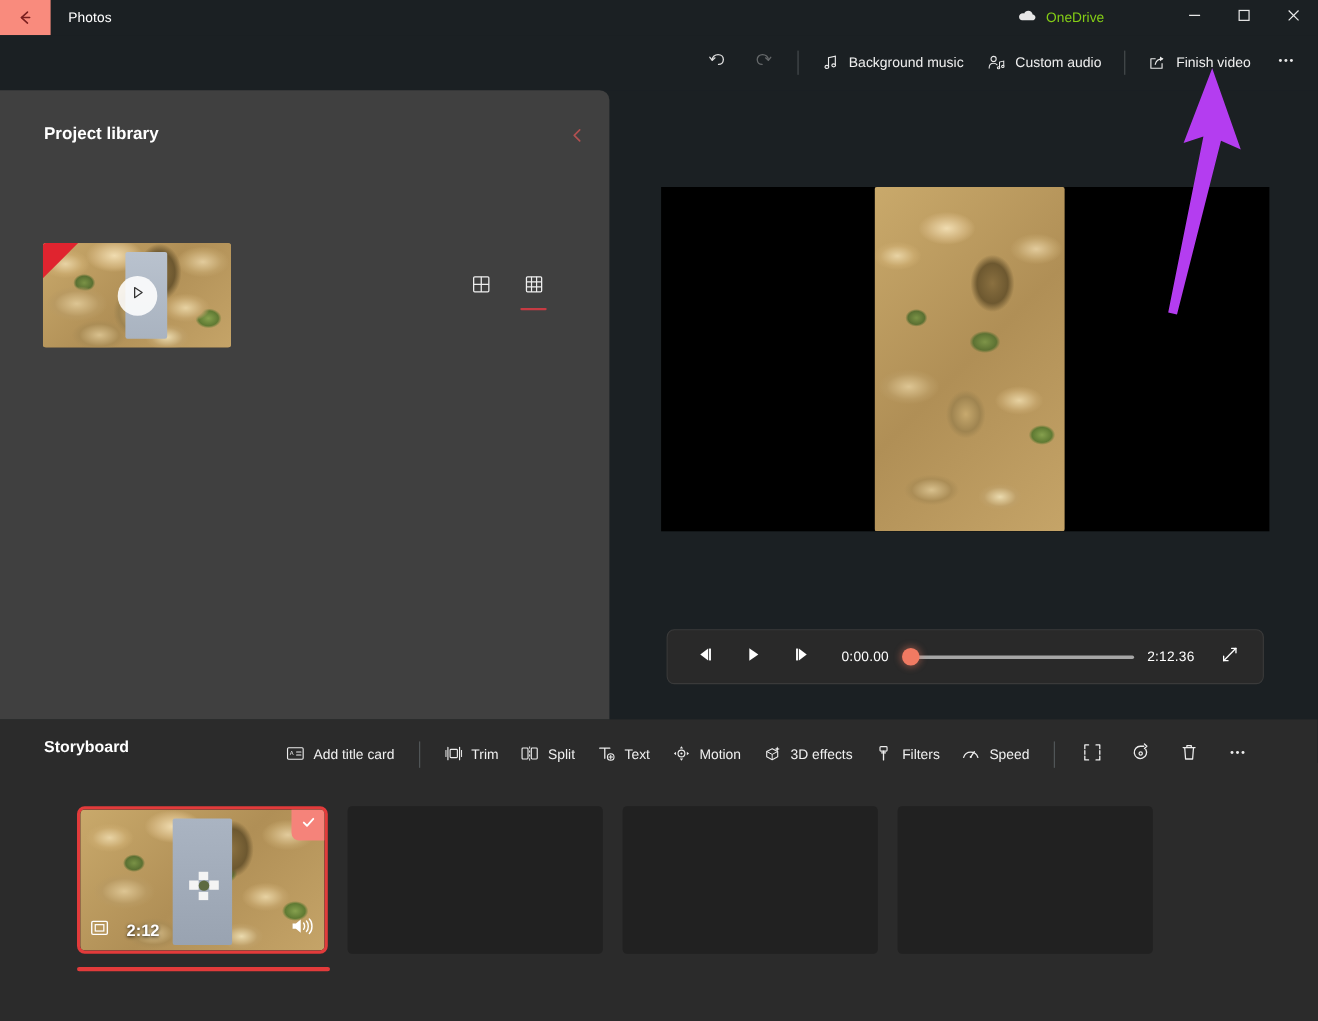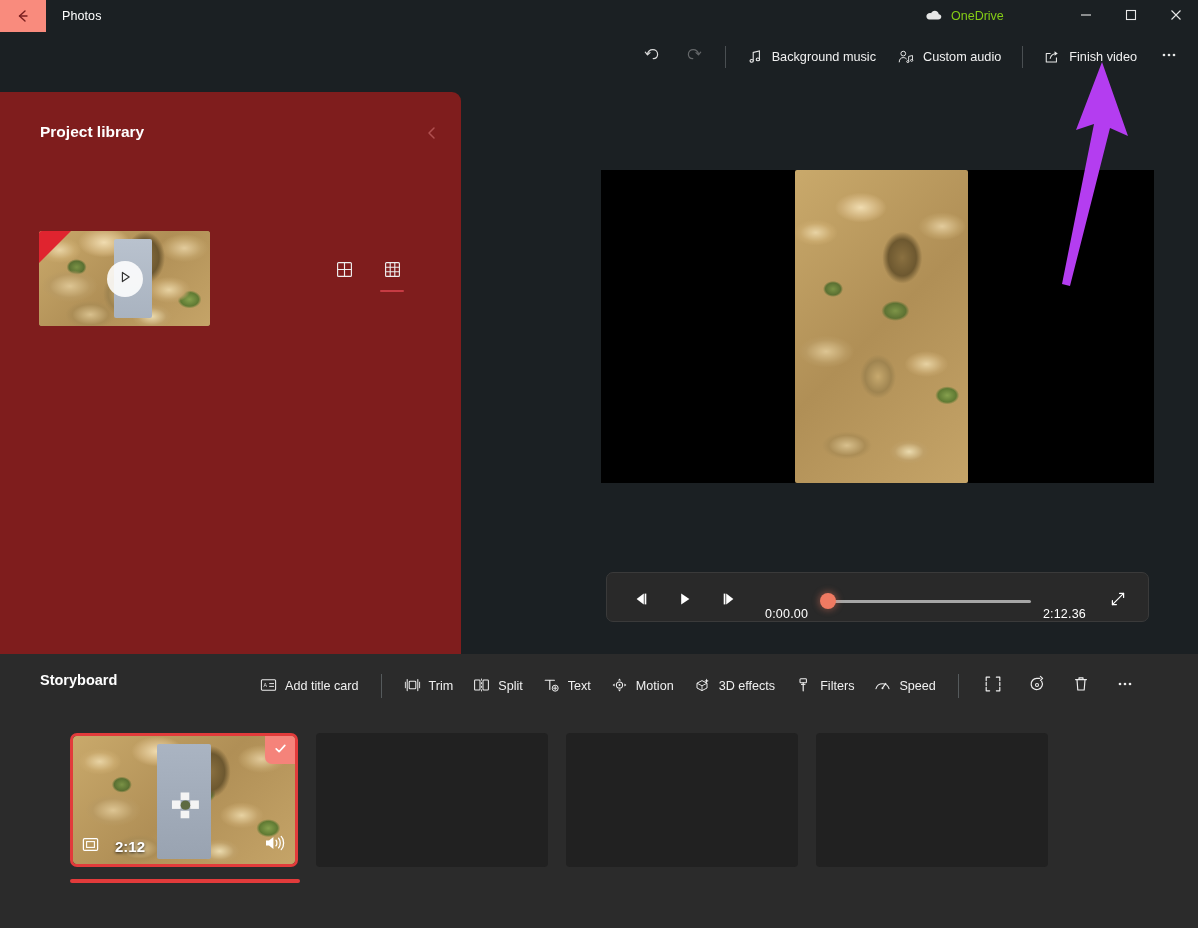--- a/index.html
+++ b/index.html
@@ -87,23 +87,23 @@
     width:42px; height:34px; display:flex; align-items:center;
     justify-content:center; border-radius:4px; cursor:pointer;
   }
   .cmd-sep {
     width:1px; height:22px; background:#4a4f52; margin: 0 10px;
   }
   .disabled { opacity:.38; }
 
   
   .library {
-    position:absolute; left:0; top:92px;
-    width:461px; height:572px;
-    background:#7f1d1d;
+    position:absolute; left:0; top:82px;
+    width:554px; height:572px;
+    background:#404040;
     border-top-right-radius:9px;
   }
   .library-head {
     position:absolute; left:40px; top:31px;
     color:#ffffff; font-size:15.5px; font-weight:600;
   }
   .collapse-btn {
     position:absolute; right:14px; top:28px;
     width:30px; height:30px; display:flex;
     align-items:center; justify-content:center; cursor:pointer;
@@ -184,21 +184,21 @@
     width:173px; height:313px;
     overflow:hidden;
   }
 
   
   .player {
     position:absolute; left:606px; top:572px;
     width:543px; height:50px;
     background:#292929; border:1px solid #3a3a3a;
     border-radius:7px;
-    display:flex; align-items:flex-end;
+    display:flex; align-items:center;
   }
   .pbtn {
     width:44px; height:40px; display:flex; align-items:center;
     justify-content:center; cursor:pointer; border-radius:4px;
   }
   .time-lbl {
     color:#ffffff; font-size:12.5px; letter-spacing:.2px;
     white-space:nowrap;
   }
   .scrub-wrap {

